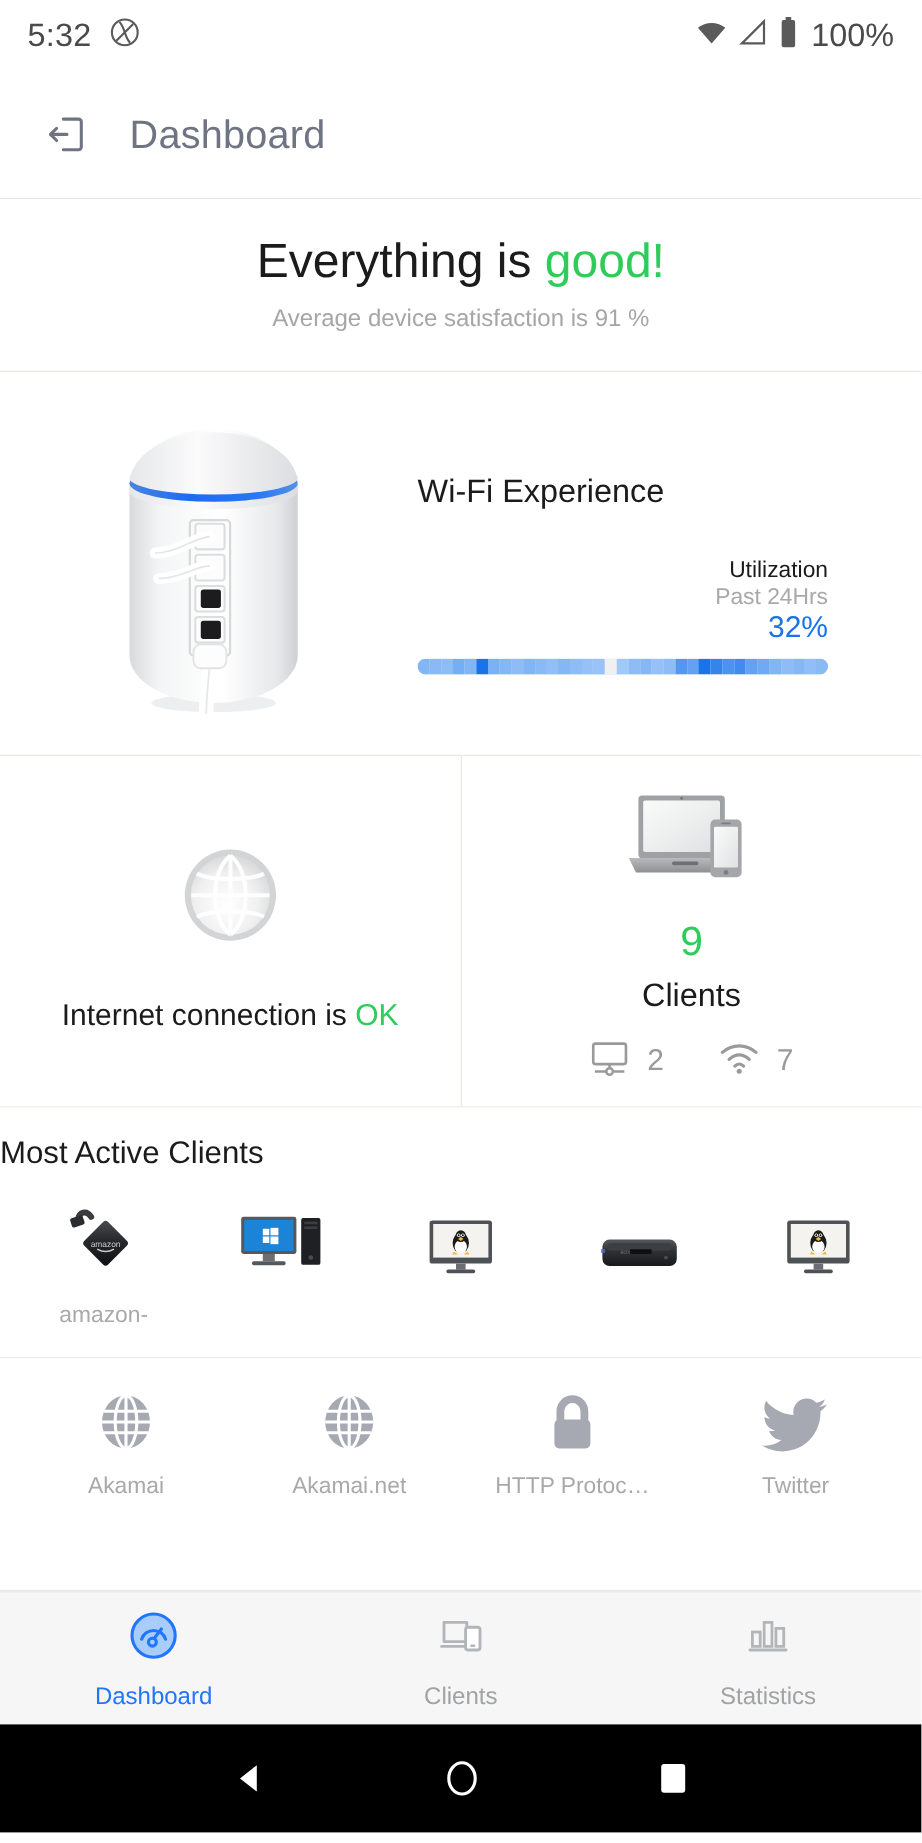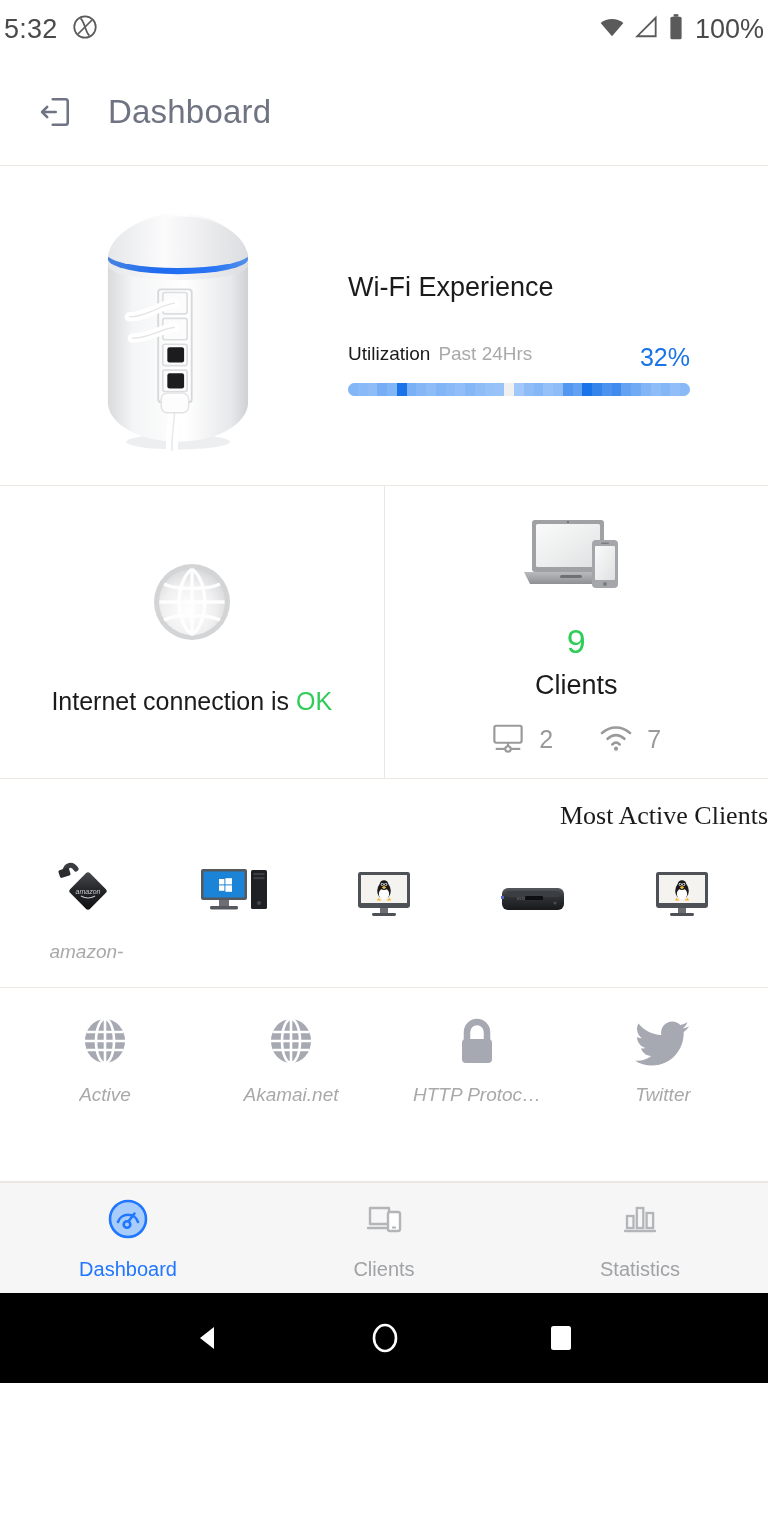--- a/index.html
+++ b/index.html
@@ -6,21 +6,21 @@
   body{
     width:768px;height:1536px;
     background:#ffffff;
     font-family:"Liberation Sans", sans-serif;
     -webkit-font-smoothing:antialiased;
     overflow:hidden;
   }
   .phone{width:768px;height:1536px;display:flex;flex-direction:column;background:#fff;position:relative;}
 
   
-  .statusbar{height:58px;flex:0 0 58px;display:flex;align-items:center;padding:0 4px;box-sizing:border-box;background:#fff;}
+  .statusbar{height:58px;flex:0 0 58px;display:flex;align-items:center;padding:0 23px;box-sizing:border-box;background:#fff;}
   .sb-left{display:flex;align-items:center;gap:14px;}
   .sb-time{font-size:27px;color:#4a4a4a;letter-spacing:0.2px;}
   .sb-right{margin-left:auto;display:flex;align-items:center;gap:7px;}
   .sb-batt-text{font-size:27px;color:#4a4a4a;margin-left:3px;}
 
   
   .appbar{height:108px;flex:0 0 108px;display:flex;align-items:center;padding:0 34px;box-sizing:border-box;background:#fff;border-bottom:1px solid #ece7e3;}
   .appbar .exit{width:42px;height:42px;display:flex;align-items:center;justify-content:center;}
   .appbar .title{font-size:33px;color:#6f7482;margin-left:32px;letter-spacing:0.2px;}
 
@@ -29,43 +29,43 @@
   .hero-title{font-size:40px;color:#1b1b1b;line-height:1;}
   .hero-title .accent{color:#2fcc59;}
   .hero-sub{font-size:20px;color:#a6a6a6;margin-top:17px;}
 
   
   .wifi-panel{flex:0 0 320px;display:flex;align-items:center;border-bottom:1px solid #ece7e3;background:#fff;padding:0 0 0 8px;box-sizing:border-box;}
   .router-wrap{width:340px;display:flex;align-items:center;justify-content:center;}
   .wifi-stats{flex:1;padding-right:78px;}
   .big-pct{font-size:48px;color:#2fcc59;line-height:1;}
   .exp-label{font-size:27px;color:#1b1b1b;margin-top:17px;}
-  .util-row{display:flex;align-items:flex-start;margin-top:40px;}
+  .util-row{display:flex;align-items:flex-end;margin-top:40px;flex-direction:column;}
   .util-label{font-size:19px;color:#1b1b1b;}
   .util-period{font-size:19px;color:#a9a9a9;margin-left:8px;}
   .util-pct{margin-left:auto;font-size:25px;color:#1a73e8;}
   .util-bar{margin-top:11px;height:13px;border-radius:7px;overflow:hidden;display:flex;background:#cfe0fb;}
   .util-bar span{flex:1 1 0;height:100%;}
 
   
   .cards{flex:0 0 292px;display:flex;border-bottom:1px solid #ece7e3;background:#fff;}
   .card{flex:1;display:flex;flex-direction:column;align-items:center;justify-content:center;padding-top:6px;box-sizing:border-box;}
   .card.left{border-right:1px solid #ece7e3;}
   .card-text{font-size:25px;color:#1b1b1b;text-align:right;line-height:1.25;margin-top:30px;}
   .card-text .ok{color:#2fcc59;}
   .clients-num{font-size:34px;color:#2fcc59;line-height:1;margin-top:22px;}
   .clients-label{font-size:27px;color:#1b1b1b;margin-top:12px;}
   .clients-split{display:flex;align-items:center;gap:46px;margin-top:22px;}
   .split-item{display:flex;align-items:center;gap:14px;}
   .split-item .val{font-size:25px;color:#9a9a9a;}
 
   
   .section{background:#fff;border-bottom:1px solid #ece7e3;}
-  .section-title{text-align:right;font-size:26px;color:#1b1b1b;padding-top:22px;font-family:Liberation Serif, serif;}
-  .tiles{display:flex;padding:26px 12px 0 12px;font-style:italic;}
+  .section-title{text-align:left;font-size:26px;color:#1b1b1b;padding-top:22px;}
+  .tiles{display:flex;padding:26px 12px 0 12px;}
   .tile{flex:1;display:flex;flex-direction:column;align-items:center;}
   .tile .glyph{height:62px;display:flex;align-items:flex-end;justify-content:center;}
   .tile .cap{font-size:19px;color:#a9a9a9;margin-top:22px;white-space:nowrap;overflow:hidden;text-overflow:ellipsis;max-width:150px;text-align:center;}
   .clients-section{flex:0 0 208px;}
   .apps-section{flex:0 0 193px;}
   .apps-section .tiles{padding-top:20px;}
   .apps-section .tile .cap{margin-top:14px;}
 
   
   .bottomnav{flex:0 0 110px;display:flex;background:#f6f6f6;border-top:1px solid #ece7e3;align-items:center;}
@@ -118,20 +118,24 @@
     <div class="exit">
       <svg width="36" height="36" viewBox="0 0 24 24">
         <path d="M10.5 3.5 H19 a1.5 1.5 0 0 1 1.5 1.5 v14 a1.5 1.5 0 0 1 -1.5 1.5 H10.5" fill="none" stroke="#6f7482" stroke-width="1.7" stroke-linecap="round"></path>
         <path d="M12.5 12 H3.6" fill="none" stroke="#6f7482" stroke-width="1.7" stroke-linecap="round"></path>
         <path d="M6.8 8.6 L3.4 12 L6.8 15.4" fill="none" stroke="#6f7482" stroke-width="1.7" stroke-linecap="round" stroke-linejoin="round"></path>
       </svg>
     </div>
     <div class="title">Dashboard</div>
   </div>
 
+  <div class="hero">
+    <div class="hero-title"><span>Everything is </span><span class="accent">good!</span></div>
+    <div class="hero-sub">Average device satisfaction is 91 %</div>
+  </div>
 
   <div class="wifi-panel">
     <div class="router-wrap">
       <svg width="186" height="256" viewBox="0 0 120 168">
         <defs>
           <linearGradient id="bodyG" x1="0" y1="0" x2="1" y2="0">
             <stop offset="0" stop-color="#d9dadc"></stop>
               <stop offset="0.18" stop-color="#f4f5f6"></stop>
             <stop offset="0.55" stop-color="#ffffff"></stop>
               <stop offset="0.88" stop-color="#e7e8ea"></stop>
@@ -427,21 +431,21 @@
             <ellipse cx="29" cy="29" rx="20" ry="22" fill="#a6a8b2"></ellipse>
             <g stroke="#ffffff" stroke-width="2.6" fill="none">
               <line x1="29" y1="7" x2="29" y2="51"></line>
               <ellipse cx="29" cy="29" rx="9" ry="22"></ellipse>
               <line x1="10.5" y1="20" x2="47.5" y2="20"></line>
               <line x1="9" y1="29" x2="49" y2="29"></line>
               <line x1="10.5" y1="38" x2="47.5" y2="38"></line>
             </g>
           </svg>
         </div>
-        <div class="cap">Active</div>
+        <div class="cap">Akamai</div>
       </div>
 
       <div class="tile">
         <div class="glyph">
           <svg width="58" height="58" viewBox="0 0 58 58">
             <ellipse cx="29" cy="29" rx="20" ry="22" fill="#a6a8b2"></ellipse>
             <g stroke="#ffffff" stroke-width="2.6" fill="none">
               <line x1="29" y1="7" x2="29" y2="51"></line>
               <ellipse cx="29" cy="29" rx="9" ry="22"></ellipse>
               <line x1="10.5" y1="20" x2="47.5" y2="20"></line>

